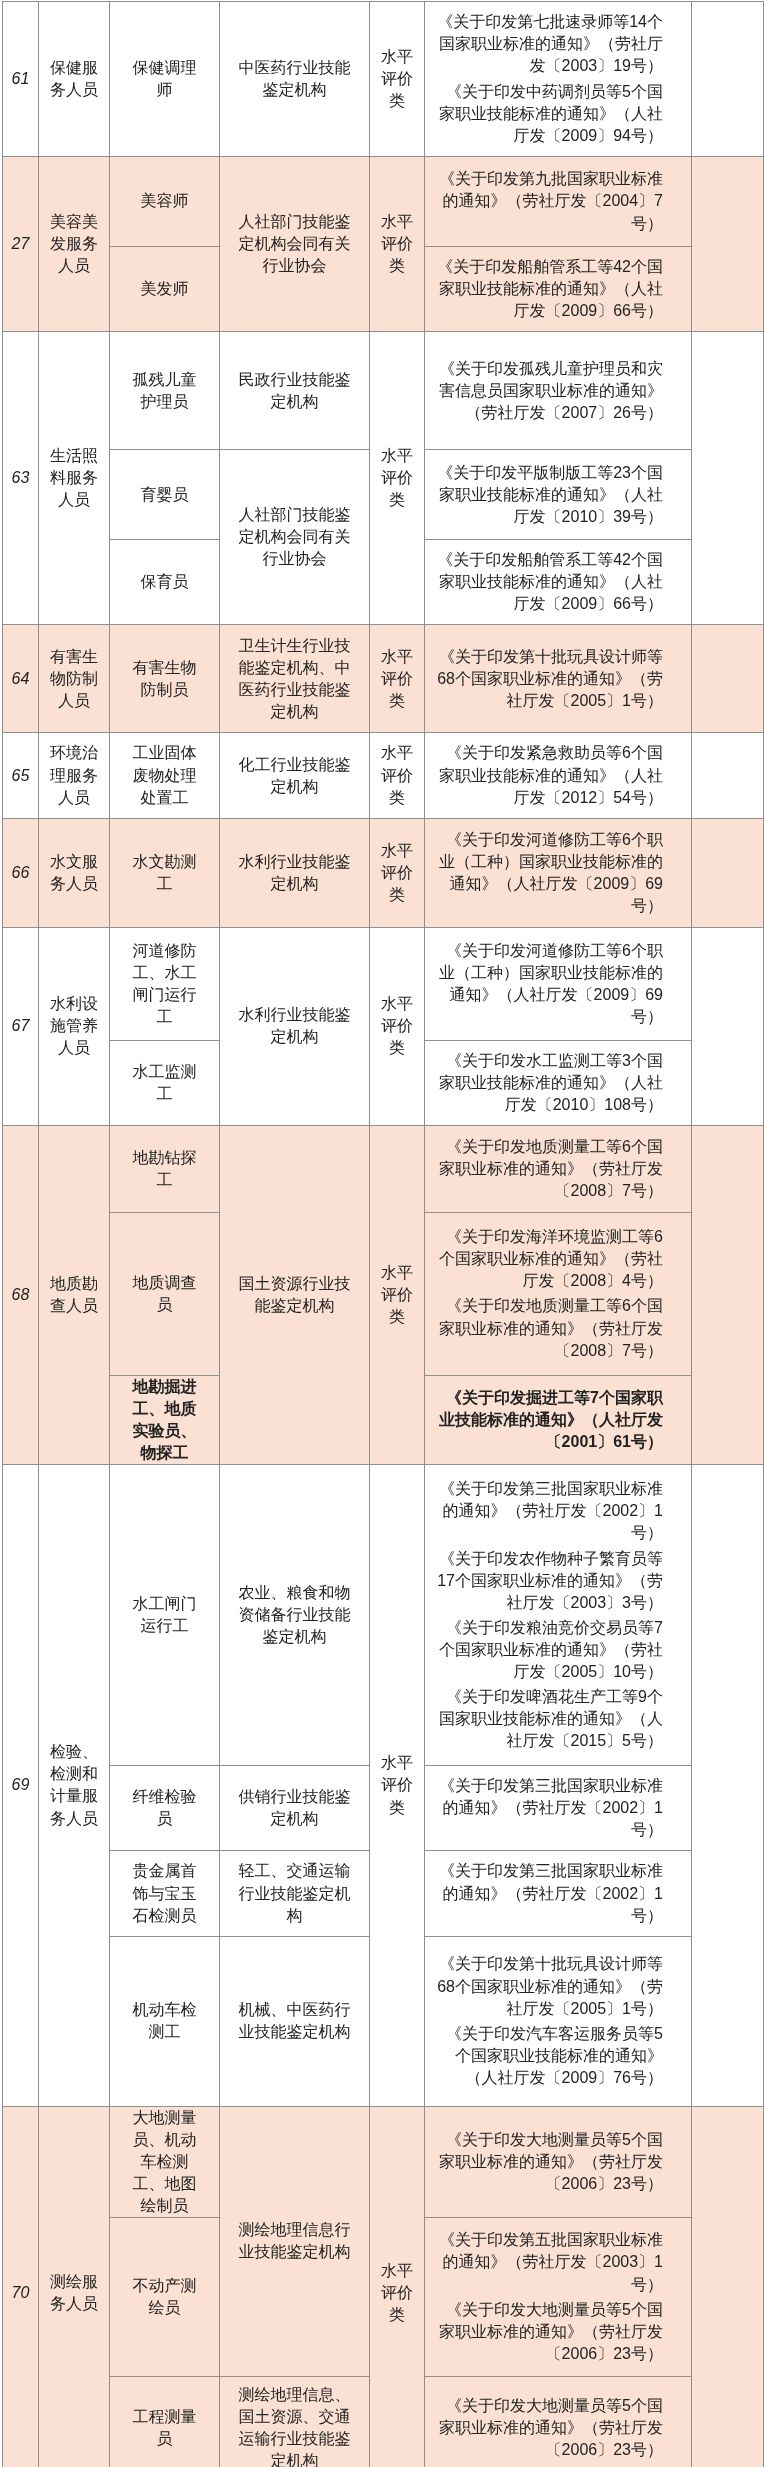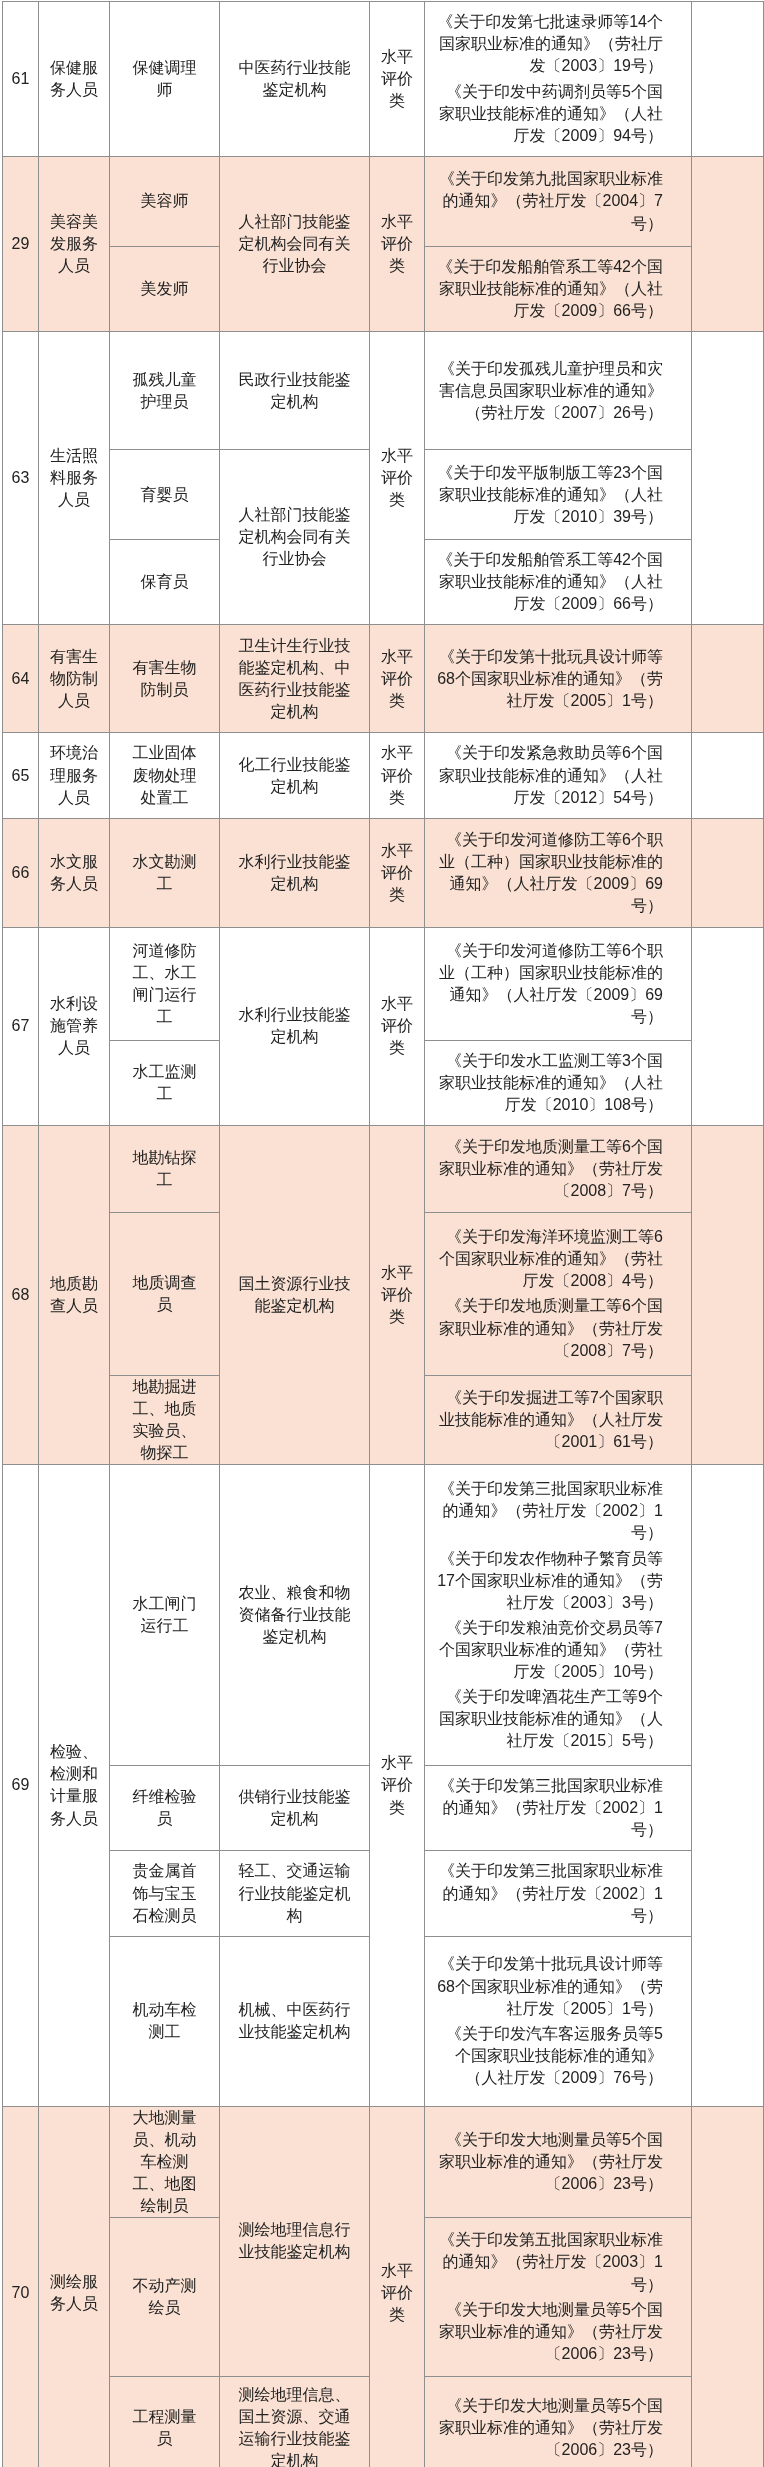--- a/index.html
+++ b/index.html
@@ -24,21 +24,21 @@
   }
   table.std td{
     border:1px solid var(--border);
     vertical-align:middle;
     text-align:center;
     word-break:break-all;
     overflow:hidden;
   }
   tr.pink td{background:var(--pink);}
   tr.white td{background:var(--white);}
-  td.num{padding:0;}
+  td.num{padding:0;font-style:italic;}
   td.cat{padding:0 11px;}
   td.occ{padding:0 15px;}
   td.inst{padding:0 18px;text-align:center;}
   td.eval{padding:0 10px;}
   td.notices{
     padding:6px 28px 6px 8px;
     text-align:left;
     vertical-align:middle;
   }
   td.notices p{margin:3px 0;text-align:right;}
@@ -64,21 +64,21 @@
         <td class="occ">保健调理师</td>
         <td class="inst">中医药行业技能鉴定机构</td>
         <td class="eval">水平评价类</td>
         <td class="notices">
           <p>《关于印发第七批速录师等14个国家职业标准的通知》（劳社厅发〔2003〕19号）</p>
           <p>《关于印发中药调剂员等5个国家职业技能标准的通知》（人社厅发〔2009〕94号）</p>
         </td>
         <td class="spacer"></td>
       </tr>
       <tr class="pink" style="height: 90px;">
-        <td class="num" rowspan="2">29</td>
+        <td class="num" rowspan="2">27</td>
         <td class="cat" rowspan="2">美容美发服务人员</td>
         <td class="occ">美容师</td>
         <td class="inst" rowspan="2">人社部门技能鉴定机构会同有关行业协会</td>
         <td class="eval" rowspan="2">水平评价类</td>
         <td class="notices">
           <p>《关于印发第九批国家职业标准的通知》（劳社厅发〔2004〕7号）</p>
         </td>
         <td class="spacer" rowspan="2"></td>
       </tr>
       <tr class="pink" style="height: 85px;">
@@ -172,21 +172,21 @@
         </td>
         <td class="spacer" rowspan="3"></td>
       </tr>
       <tr class="pink" style="height: 163px;">
         <td class="occ">地质调查员</td>
         <td class="notices">
           <p>《关于印发海洋环境监测工等6个国家职业标准的通知》（劳社厅发〔2008〕4号）</p>
           <p>《关于印发地质测量工等6个国家职业标准的通知》（劳社厅发〔2008〕7号）</p>
         </td>
       </tr>
-      <tr class="pink" style="height: 85px;">
+      <tr class="pink" style="height: 85px; font-weight: bold;">
         <td class="occ">地勘掘进工、地质实验员、物探工</td>
         <td class="notices">
           <p>《关于印发掘进工等7个国家职业技能标准的通知》（人社厅发〔2001〕61号）</p>
         </td>
       </tr>
       <tr class="white" style="height: 301px;">
         <td class="num" rowspan="4">69</td>
         <td class="cat" rowspan="4">检验、检测和计量服务人员</td>
         <td class="occ">水工闸门运行工</td>
         <td class="inst">农业、粮食和物资储备行业技能鉴定机构</td>

